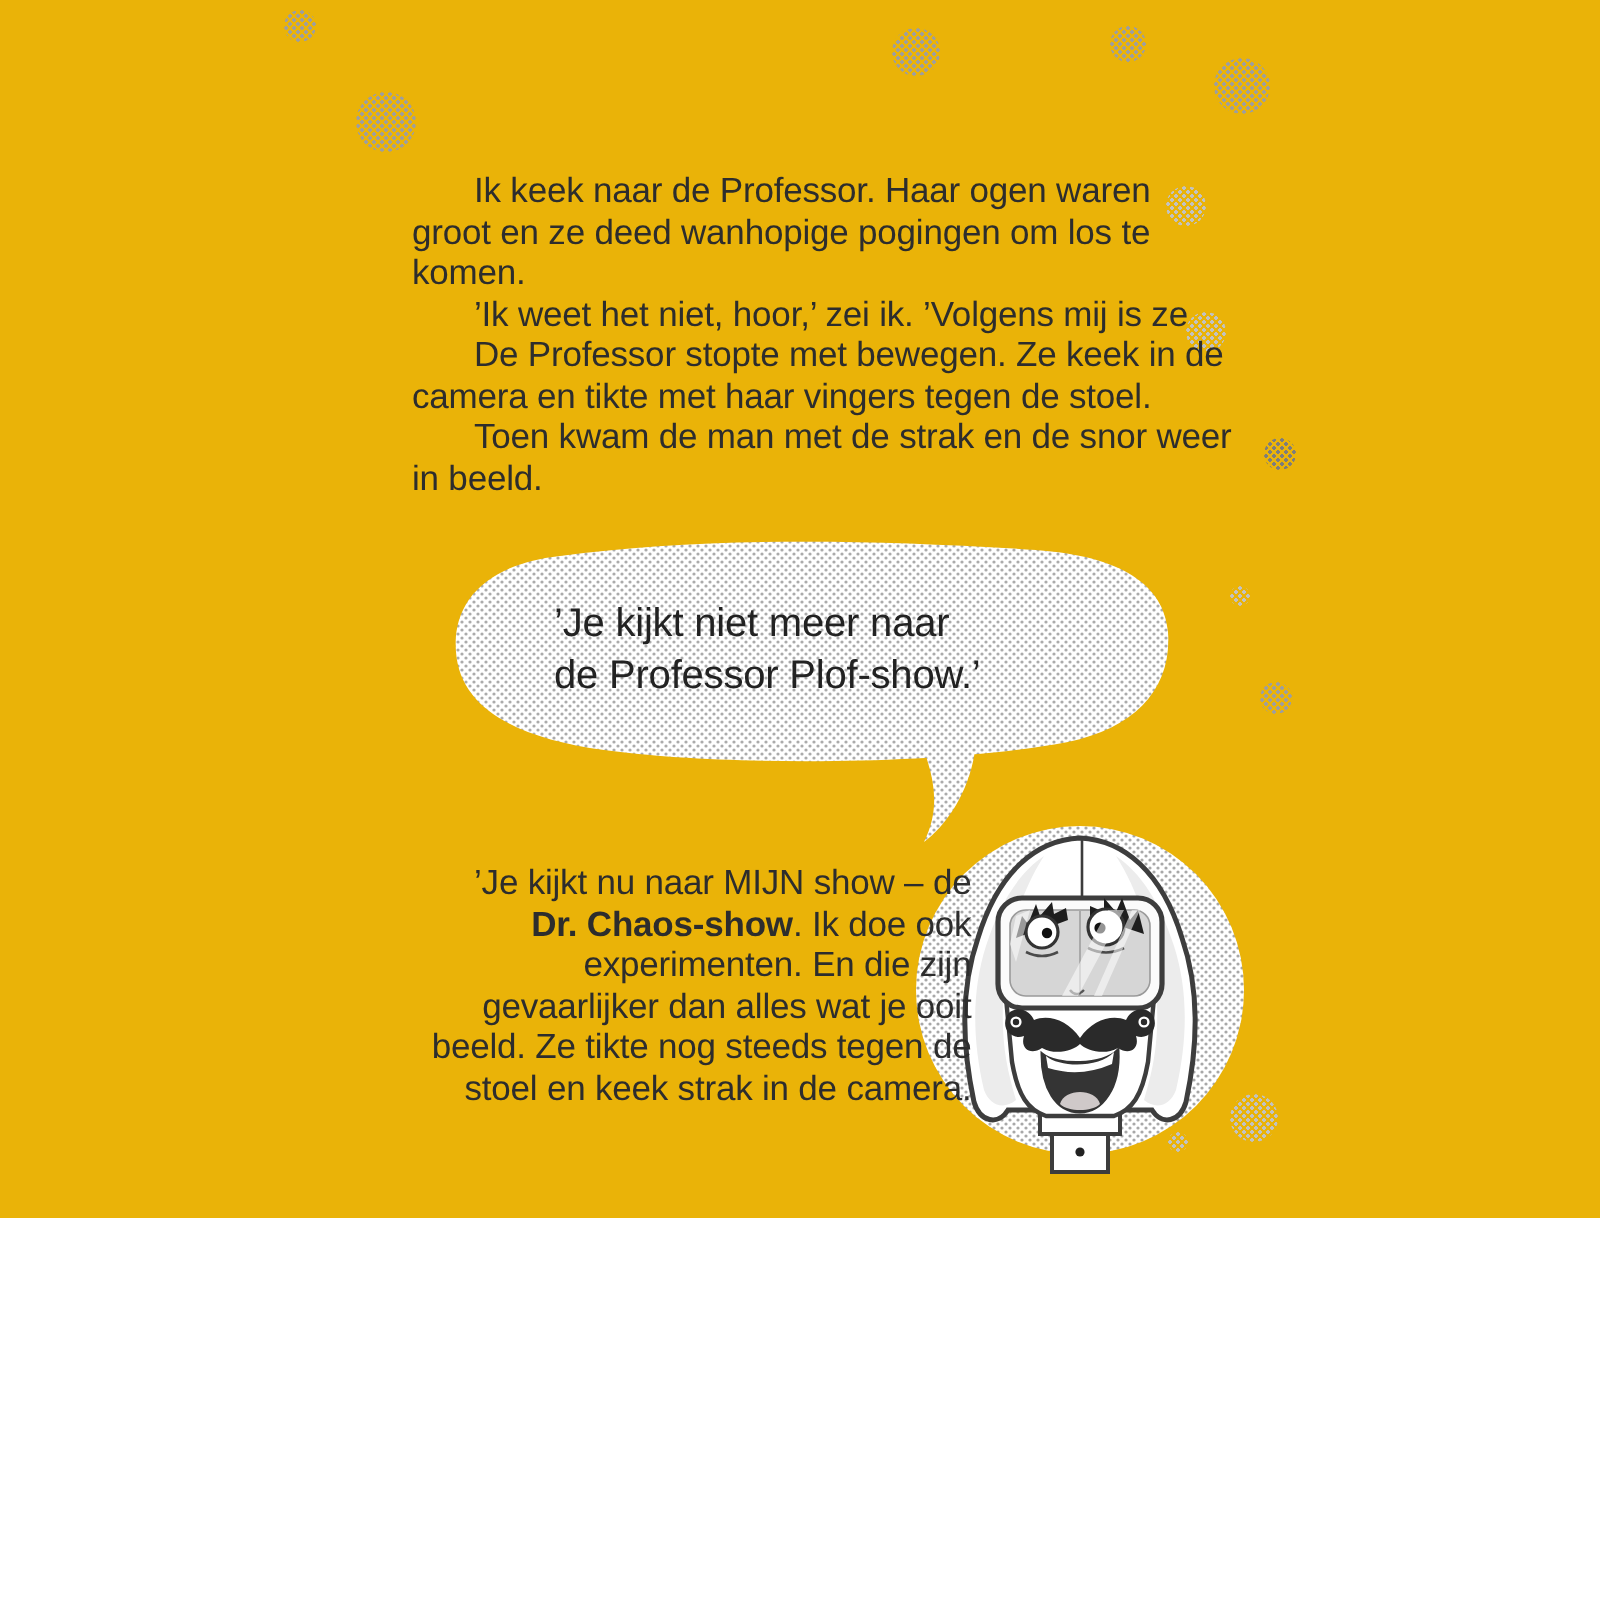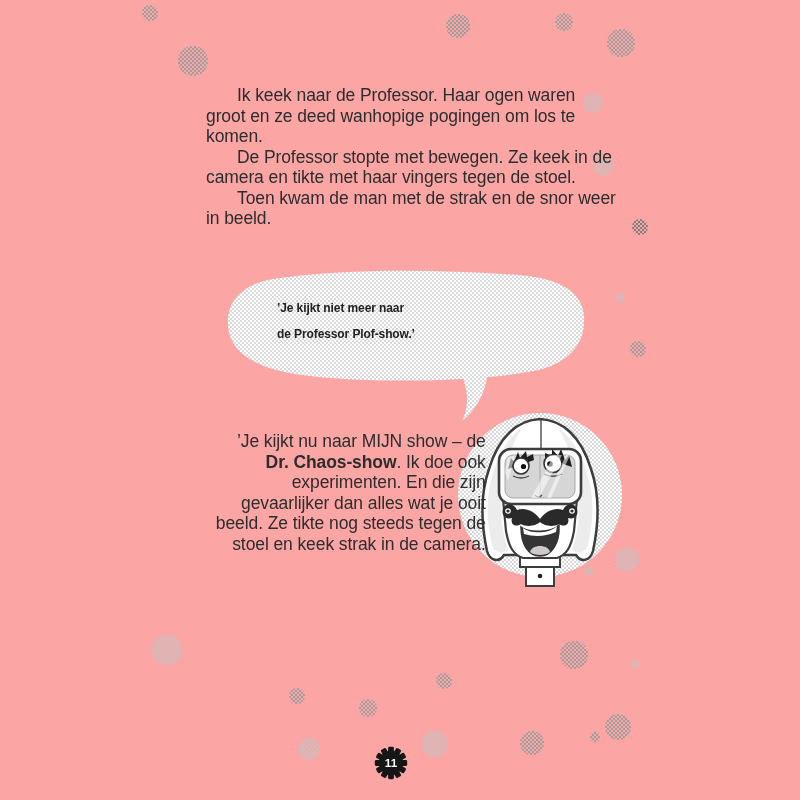--- a/index.html
+++ b/index.html
@@ -1,27 +1,27 @@
 <!DOCTYPE html>
 <html><head>
 <meta charset="utf-8">
 <style>
   html,body{margin:0;padding:0;background:#fff;}
   .page{
-    position:relative;width:800px;height:800px;background:#fca5a5;overflow:hidden;
+    position:relative;width:800px;height:609px;background:#eab308;overflow:hidden;
     font-family:"Liberation Sans","DejaVu Sans",sans-serif;color:#2d2d2d;
   }
   
   .block{position:absolute;}
   .line{white-space:nowrap;font-size:17.5px;line-height:20.5px;letter-spacing:-0.1px;}
   .indent{padding-left:31px;}
   .bold{font-weight:700;margin-left:32px;}
   
   .bubble-line{
-    position:absolute;white-space:nowrap;font-weight:700;font-size:12px;
+    position:absolute;white-space:nowrap;font-weight:400;font-size:20px;
     letter-spacing:-0.1px;color:#222;
   }
   
   .dot{
     position:absolute;border-radius:50%;
     background-image:
       radial-gradient(circle at 1px 1px, var(--dc) .8px, transparent .95px),
       radial-gradient(circle at 3px 3px, var(--dc) .8px, transparent .95px);
     background-size:4px 4px;
   }
@@ -56,20 +56,21 @@
   <div class="dot l" style="left:422px;top:731px;width:26px;height:26px;"></div>
   <div class="dot m" style="left:359px;top:699px;width:18px;height:18px;"></div>
   <div class="dot m" style="left:289px;top:688px;width:16px;height:16px;"></div>
   <div class="dot l" style="left:298px;top:738px;width:22px;height:22px;"></div>
   <div class="dot l" style="left:152px;top:635px;width:30px;height:30px;"></div>
 
   <div class="block" style="left:206px;top:85px;">
     <div class="line indent">Ik keek naar de Professor. Haar ogen waren</div>
     <div class="line">groot en ze deed wanhopige pogingen om los te</div>
     <div class="line">komen.</div>
+    <div class="line indent">’Ik weet het niet, hoor,’ zei ik. ’Volgens mij is ze</div>
     <div class="line indent">De Professor stopte met bewegen. Ze keek in de</div>
     <div class="line">camera en tikte met haar vingers tegen de stoel.</div>
     <div class="line indent">Toen kwam de man met de strak en de snor weer</div>
     <div class="line">in beeld.</div>
   </div>
 
   <svg class="abs" style="left:218px;top:262px;" width="372" height="166" viewBox="0 0 372 166">
     <defs>
       <pattern id="htB" width="4" height="4" patternUnits="userSpaceOnUse">
         <rect width="4" height="4" fill="#ffffff"></rect>

